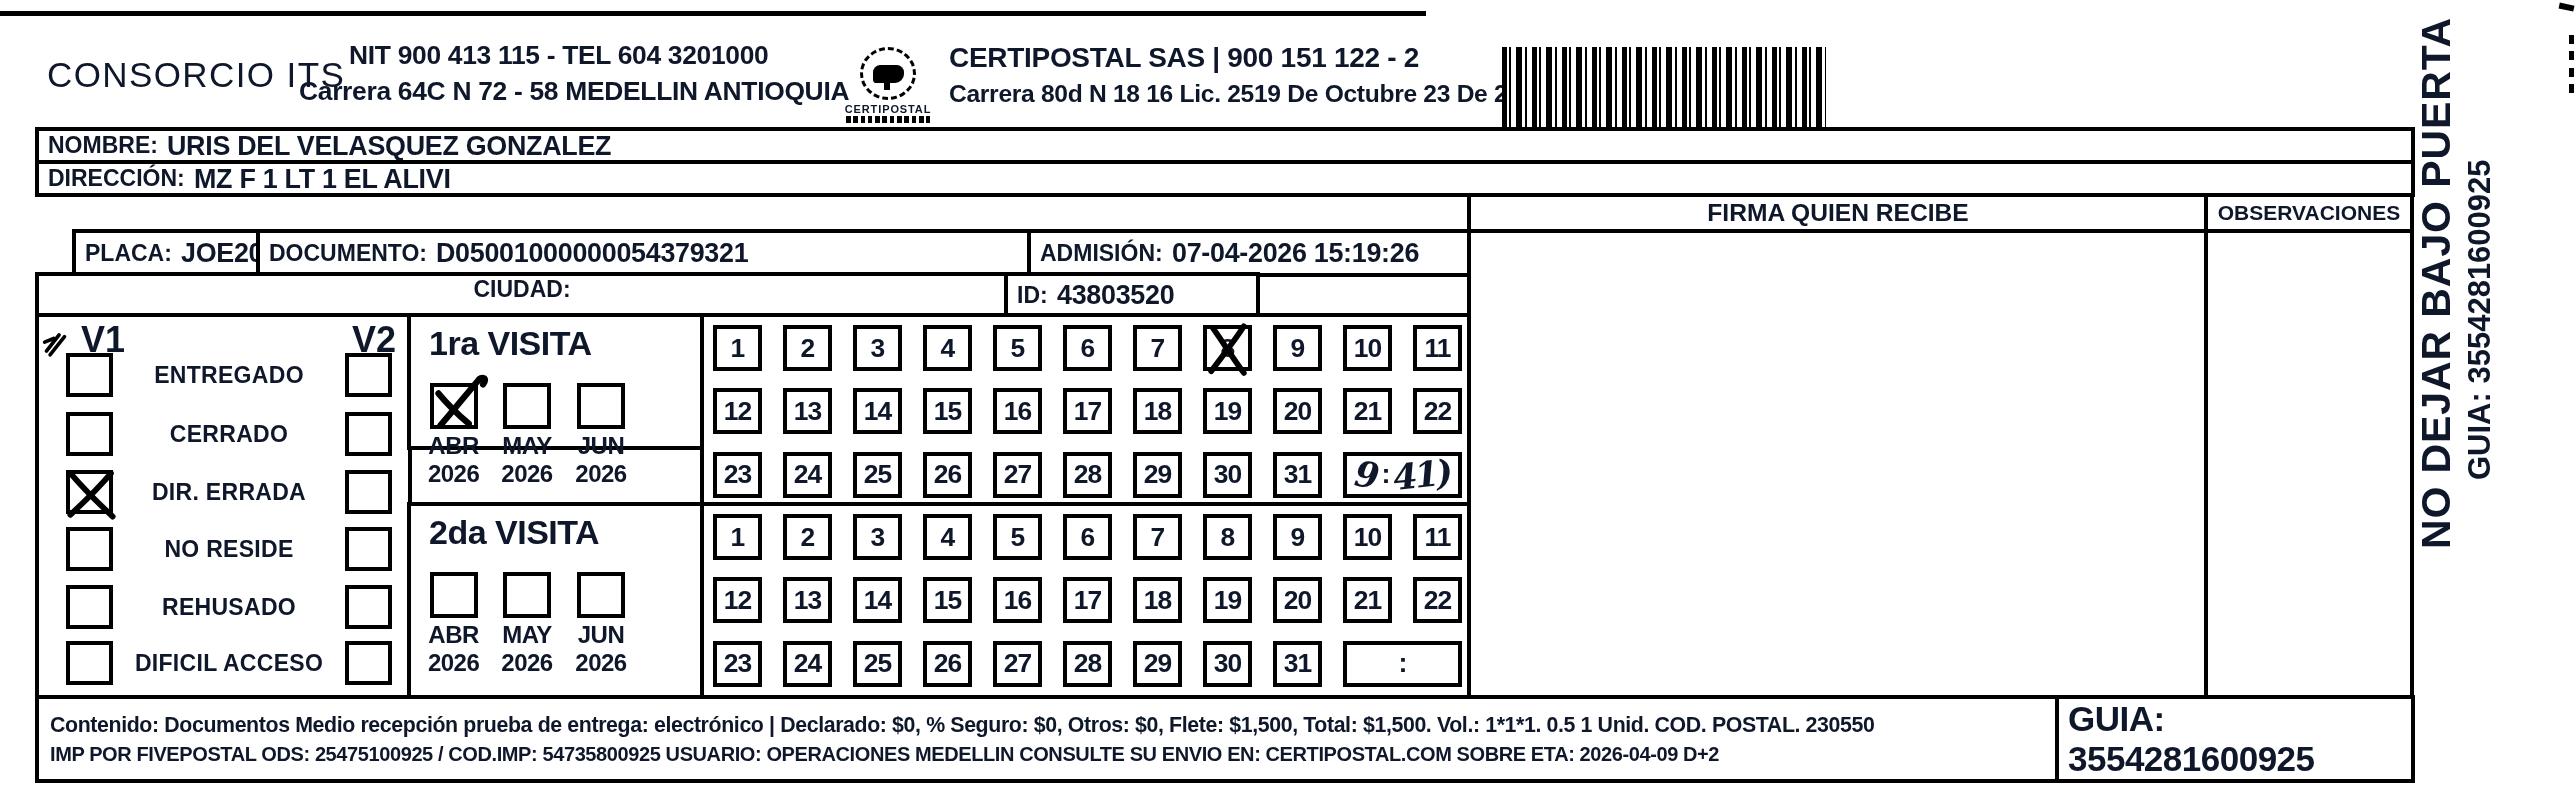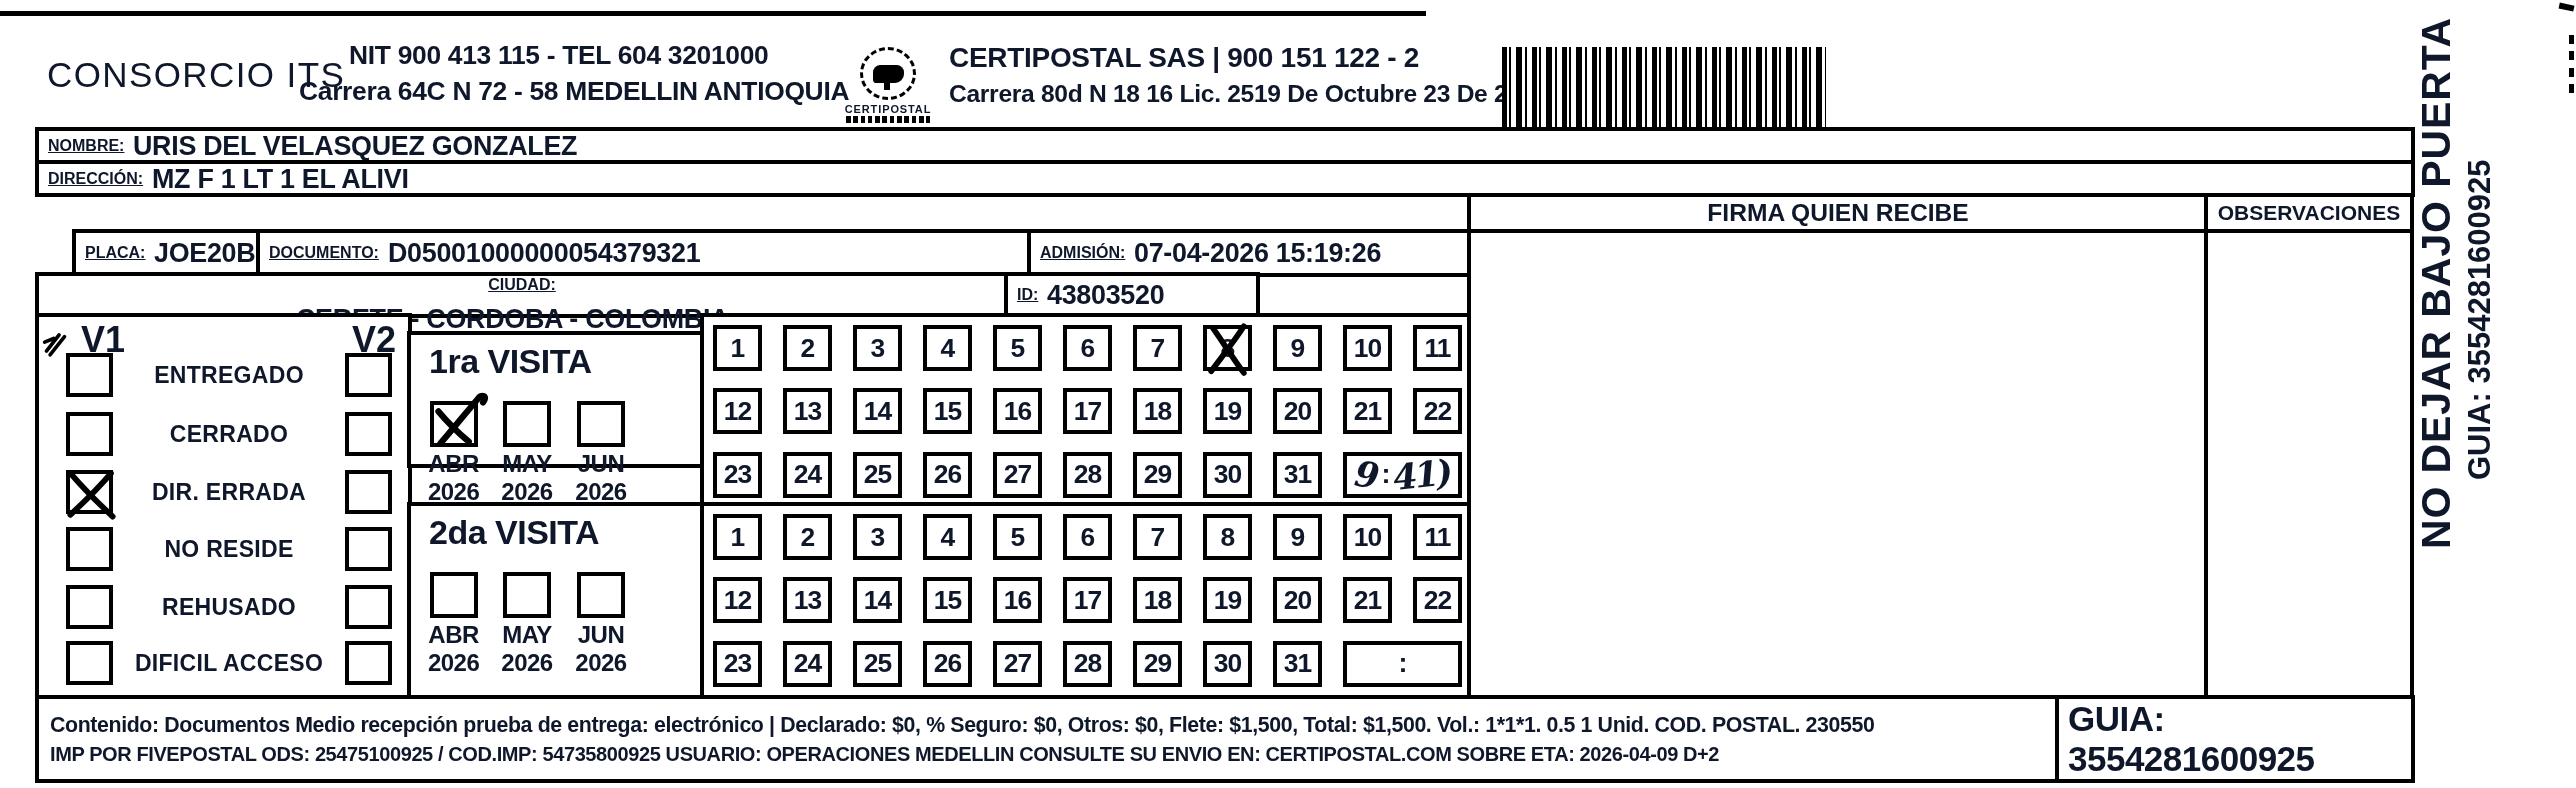--- a/index.html
+++ b/index.html
@@ -30,40 +30,40 @@
 
   
   #top-line   { left:0; top:11px; width:1426px; height:4.6px; background:#000; }
   #edge-mark1 { left:2559px; top:3.6px; width:14.6px; height:6.4px; background:#000; transform:rotate(12deg); }
   #edge-mark2 { left:2569px; top:35px; width:4.6px; height:58px;
                 background:repeating-linear-gradient(180deg,#000 0 9px,transparent 9px 16.4px); }
 
   
   .cell { position:absolute; border:4.6px solid #000; background:#fff;
           display:flex; align-items:center; gap:9px; padding:0 9px; }
-  .flabel { font-size:16px; font-weight:700; white-space:nowrap;text-decoration:underline; }
+  .flabel { font-size:23px; font-weight:700; white-space:nowrap; }
   .fvalue { font-size:28px; font-weight:700; letter-spacing:-0.3px; white-space:nowrap;
             transform:scaleX(.96); transform-origin:left center; }
   .hcenter { justify-content:center; }
 
   #cell-nombre    { left:35px;  top:127px; width:2380px; height:37px; }
   #cell-direccion { left:35px;  top:160px; width:2380px; height:37px; }
   #cell-tipo      { left:35px;  top:193px; width:1437px; height:40px; }
   #cell-firma-h   { left:1467px;top:193px; width:742px;  height:40px; font-size:24.6px; font-weight:700; }
   #cell-obs-h     { left:2204px;top:193px; width:210px;  height:40px; font-size:21px; font-weight:700; padding:0 1.8px; }
   #cell-placa     { left:52px;  top:229px; width:226px;  height:48px;margin-left:20px; }
   #cell-documento { left:256px; top:229px; width:776px;  height:48px; }
   #cell-admision  { left:1027px;top:229px; width:444px;  height:48px; }
   #cell-firma-body{ left:1467px;top:229px; width:742px;  height:471px; }
   #cell-obs-body  { left:2204px;top:229px; width:210px;  height:471px; }
   #cell-ciudad    { left:35px;  top:272px; width:974px; height:46px;flex-direction:column; }
   #cell-id        { left:1004px;top:272px; width:256px;  height:46px; }
   #cell-tel       { left:1256px;top:272px; width:216px;  height:46px; }
   #cell-status    { left:35px;  top:313px; width:377px;  height:386px; padding:0; display:block; }
-  #cell-visita1   { left:407px; top:331px; width:298px;  height:137px; padding:16px; display:block; }
+  #cell-visita1   { left:407px; top:313px; width:298px;  height:137px; padding:16px; display:block; }
   #cell-grid1     { left:700px; top:313px; width:771px;  height:193px; padding:0; display:block; }
   #cell-visita2   { left:407px; top:502px; width:298px;  height:198px; padding:0; display:block; }
   #cell-grid2     { left:700px; top:502px; width:771px;  height:198px; padding:0; display:block; }
   #cell-bottom    { left:35px;  top:695px; width:2025px; height:88px;
                     flex-direction:column; align-items:flex-start; justify-content:center; gap:4.6px; padding:0 11px; }
   #cell-guia      { left:2055px;top:695px; width:360px;  height:88px; justify-content:center; }
 
   #footer-line1 { font-size:22px; font-weight:700; letter-spacing:-0.4px; white-space:nowrap;
                   transform:scaleX(.97); transform-origin:left center; }
   #footer-line2 { font-size:20px; font-weight:700; letter-spacing:-0.4px; white-space:nowrap; }

